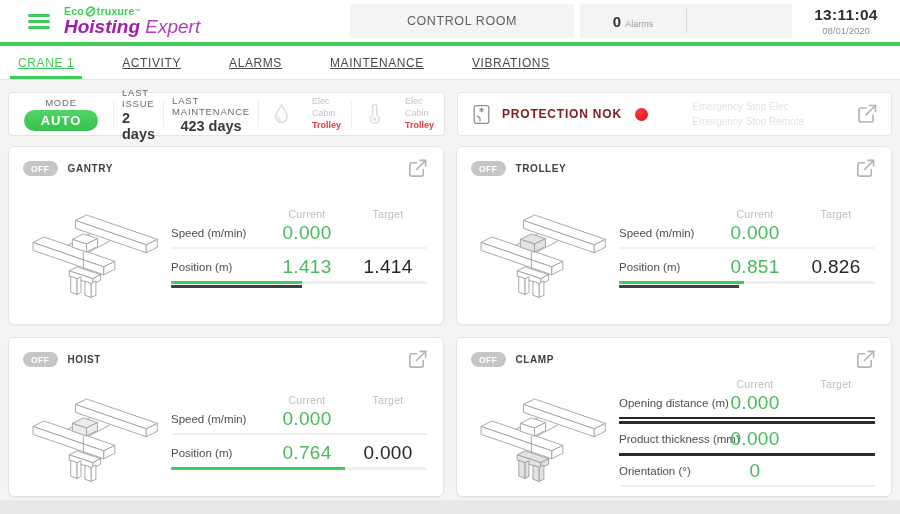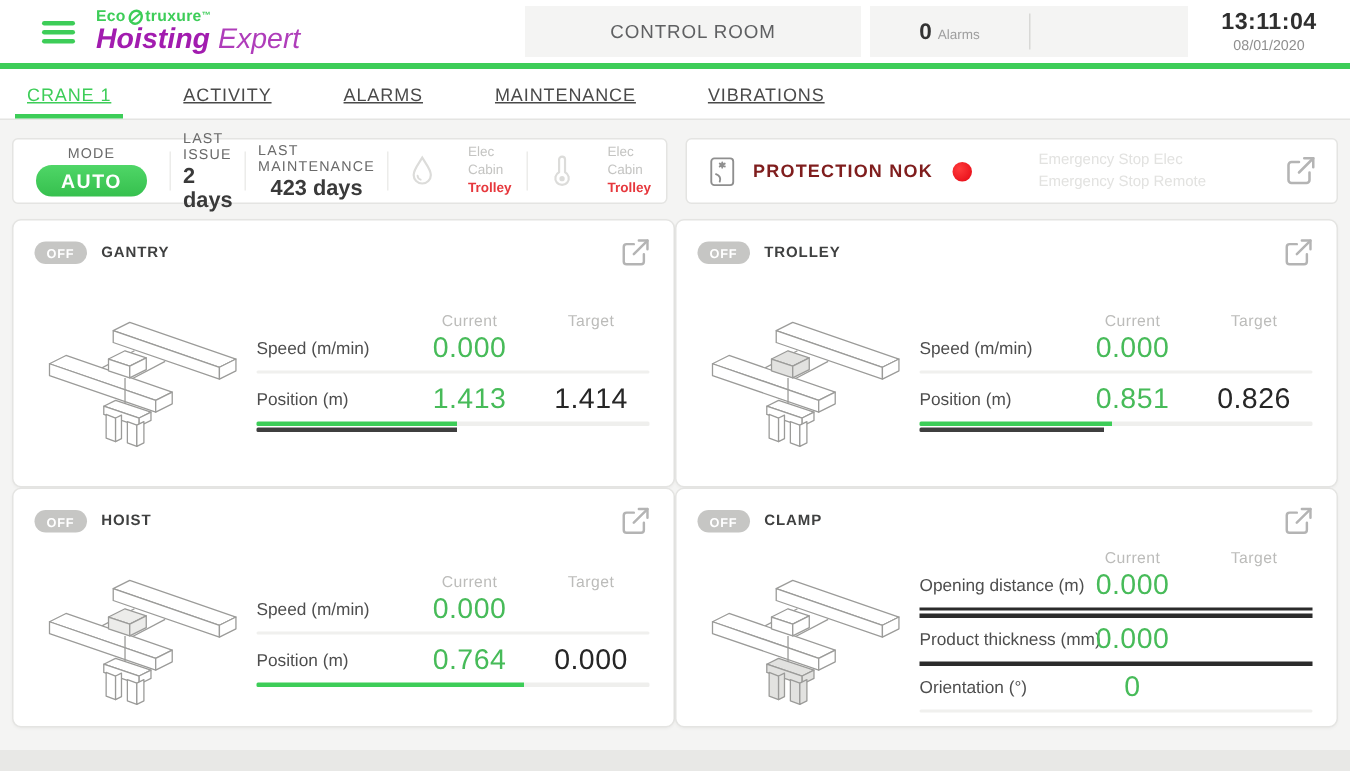--- a/index.html
+++ b/index.html
@@ -55,21 +55,21 @@
   .sensor-text .dim { color:#c4c4c2; }
   .sensor-text .alert { color:#e6383d; font-weight:600; }
 
   .protect-card { padding:0 12px; gap:9px; }
   .protect-label { font-size:12px; font-weight:700; color:#7f1d1d; letter-spacing:.8px; }
   .red-dot { width:13px; height:13px; border-radius:50%; background:radial-gradient(circle at 35% 35%, #ff3b3b, #e30613); margin-left:4px; }
   .faded-lines { margin-left:auto; margin-right:42px; font-size:10px; color:#e2e2e0; line-height:1.55; }
   .ext-icon { color:#b4b4b4; cursor:pointer; flex:none; display:flex; }
 
   
-  .panel-grid { margin-top:10px; display:grid; grid-template-columns:1fr 1fr; grid-template-rows:179px 160px; gap:0; }
+  .panel-grid { margin-top:10px; display:grid; grid-template-columns:1fr 1fr; grid-template-rows:179px 160px; gap:12px; }
   .panel { border-radius:6px; box-shadow:0 1px 2px rgba(0,0,0,.04); display:flex; flex-direction:column; overflow:hidden; }
   .panel-head { display:flex; align-items:center; gap:10px; padding:10px 14px 2px 14px; }
   .off-badge { background:#c6c6c4; color:#fff; font-size:8.5px; font-weight:700; letter-spacing:.5px;
     padding:2.5px 8px; border-radius:9px; }
   .panel-title { font-size:10px; font-weight:600; color:#3f4040; letter-spacing:.6px; }
   .panel-head .ext-icon { margin-left:auto; }
   .panel-body { flex:1; display:flex; align-items:center; padding:0 16px 10px 8px; }
   .crane { width:150px; height:118px; flex:none; --carriage:#ffffff; --clamp:#ffffff; }
   .crane.hl-trolley { --carriage:#e2e2e0; }
   .crane.hl-hoist { --carriage:#ececea; }

